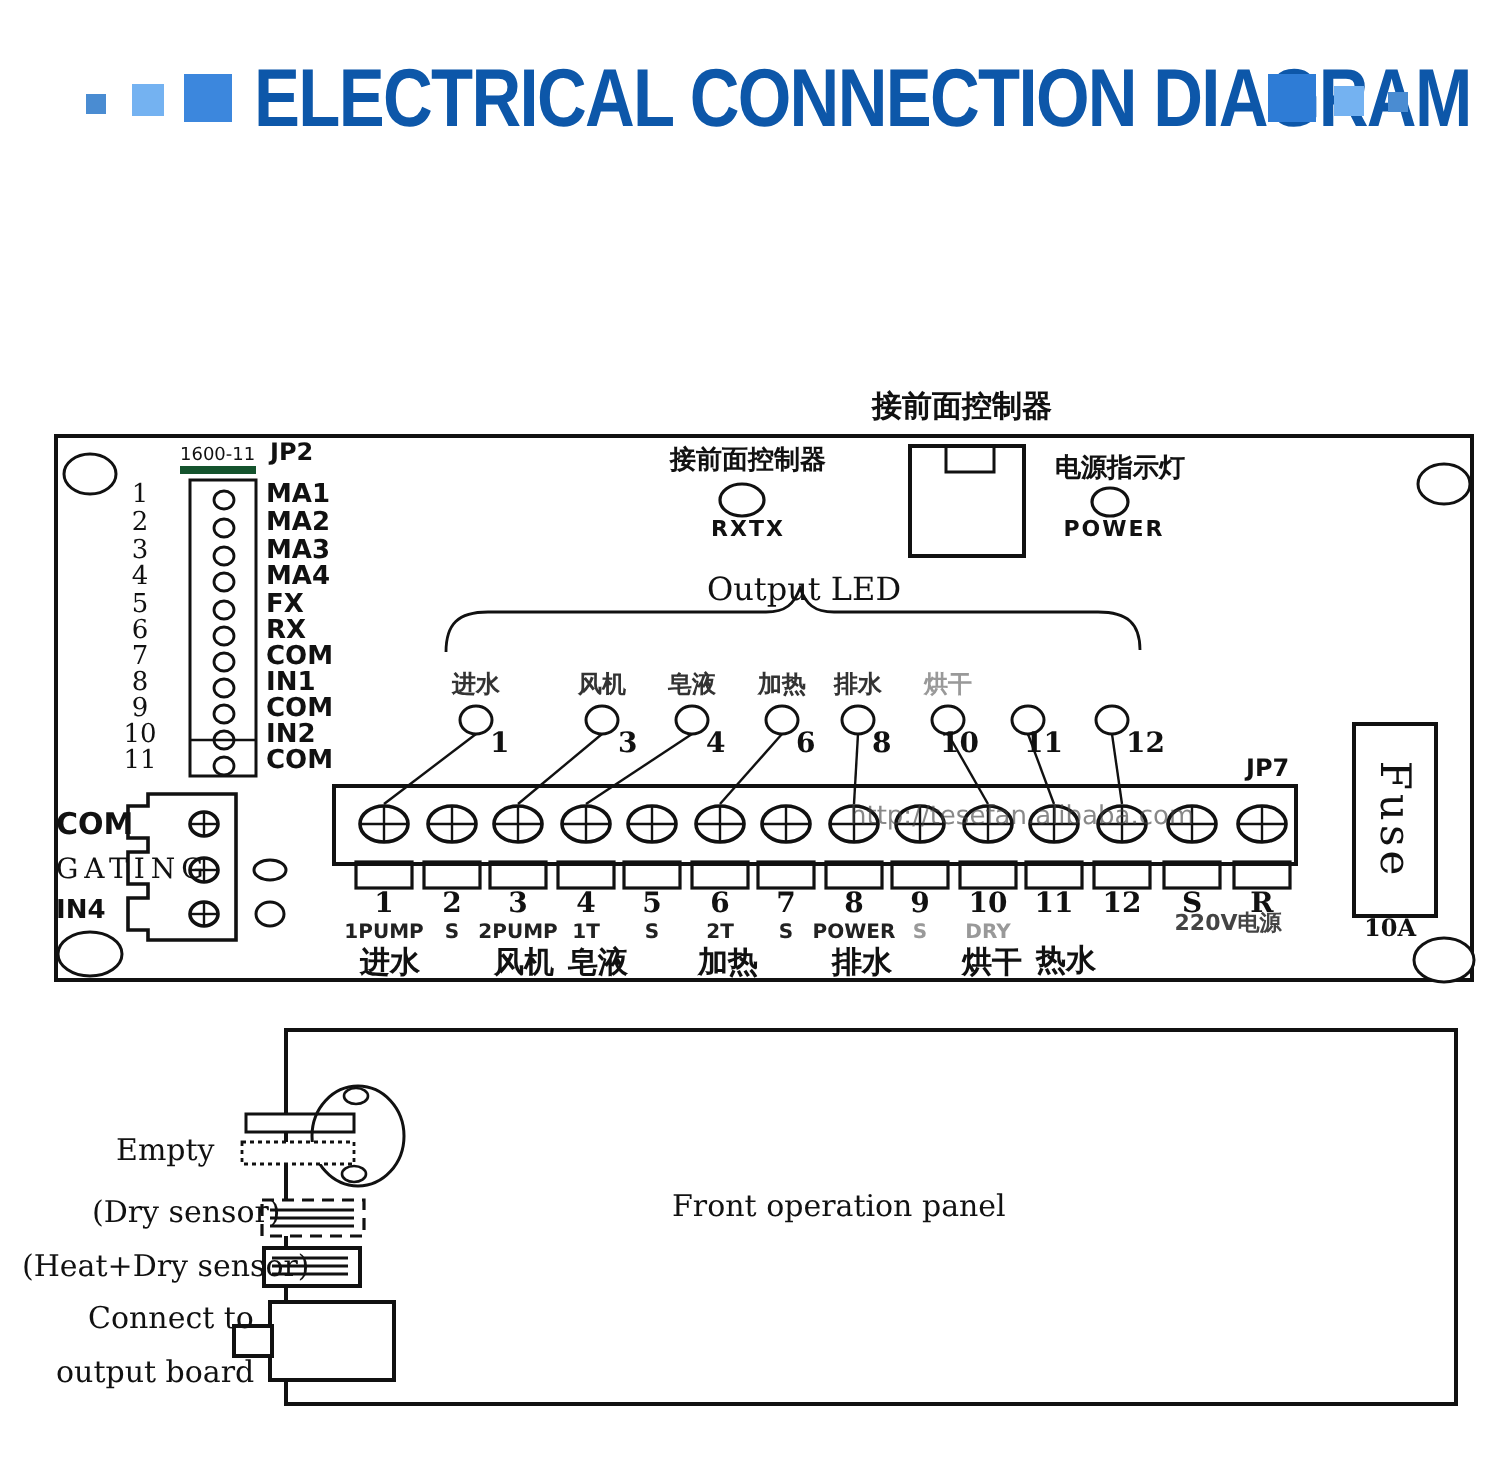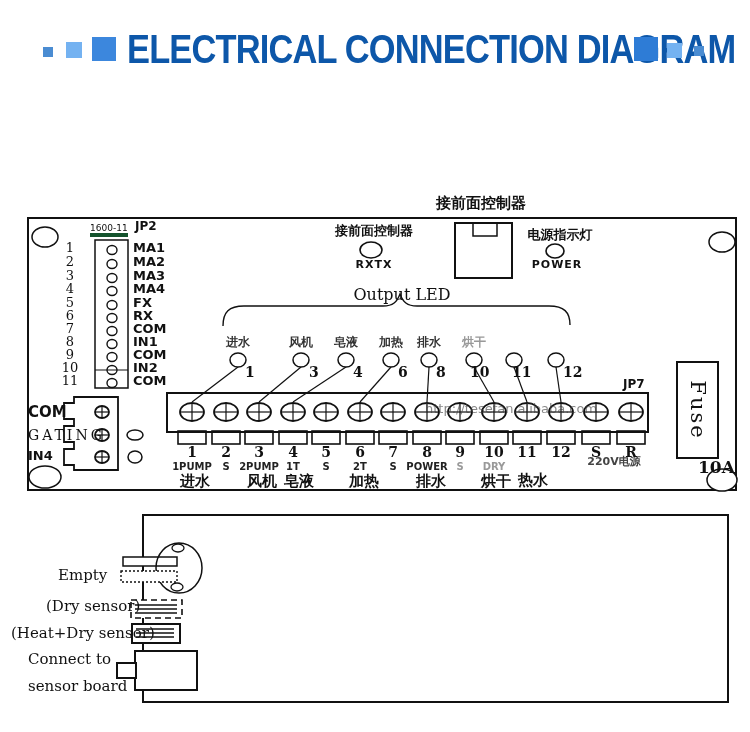--- a/index.html
+++ b/index.html
@@ -195,31 +195,32 @@
   <div class="t b ctr" style="left:374px;top:259px;font-size:11px;letter-spacing:1px">RXTX</div>
   <div class="t b ctr" style="left:560px;top:228px;font-size:13px">电源指示灯</div>
   <div class="t b ctr" style="left:557px;top:259px;font-size:11px;letter-spacing:1px">POWER</div>
   <div class="t serif ctr" style="left:402px;top:286px;font-size:16px">Output LED</div>
   <div class="t b" style="left:623px;top:378px;font-size:12px">JP7</div>
   <div class="t wm" style="left:425px;top:402px">http://tesefan.alibaba.com</div>
   <div class="t b ctr" style="left:614px;top:456px;font-size:11px;color:#444">220V电源</div>
   <div id="fuse-box">
       <span>Fuse</span>
     </div>
-  <div class="t serif b" style="left:698px;top:458px;font-size:17px">10A</div>
+  <div class="t serif b" style="left:682px;top:458px;font-size:12px">10A</div>
 
   <div class="t b" style="left:28px;top:404px;font-size:15px">COM</div>
   <div class="t serif" style="left:28px;top:427px;font-size:14px;letter-spacing:3px">GATING</div>
   <div class="t b" style="left:28px;top:449px;font-size:13px">IN4</div>
 
   <div class="t bot" style="left:58px;top:567px">Empty</div>
   <div class="t bot" style="left:46px;top:598px">(Dry sensor)</div>
   <div class="t bot" style="left:11px;top:625px">(Heat+Dry sensor)</div>
-  <div class="t bot" style="left:28px;top:651px">Connect to</div>
-  <div class="t bot" style="left:28px;top:678px">sensor board</div>
+  <div class="t bot" style="left:44px;top:651px">Connect to</div>
+  <div class="t bot" style="left:28px;top:678px">output board</div>
+  <div class="t bot" style="left:336px;top:595px">Front operation panel</div>
 
 <div class="t pin-num" style="left: 70px; top: 241px; transform: translateX(-50%);">1</div>
     <div class="t pin-lbl" style="left: 133px; top: 241px;">MA1</div>
     <div class="t pin-num" style="left: 70px; top: 255px; transform: translateX(-50%);">2</div>
     <div class="t pin-lbl" style="left: 133px; top: 255px;">MA2</div>
     <div class="t pin-num" style="left: 70px; top: 269px; transform: translateX(-50%);">3</div>
     <div class="t pin-lbl" style="left: 133px; top: 269px;">MA3</div>
     <div class="t pin-num" style="left: 70px; top: 282px; transform: translateX(-50%);">4</div>
     <div class="t pin-lbl" style="left: 133px; top: 282px;">MA4</div>
     <div class="t pin-num" style="left: 70px; top: 296px; transform: translateX(-50%);">5</div>

